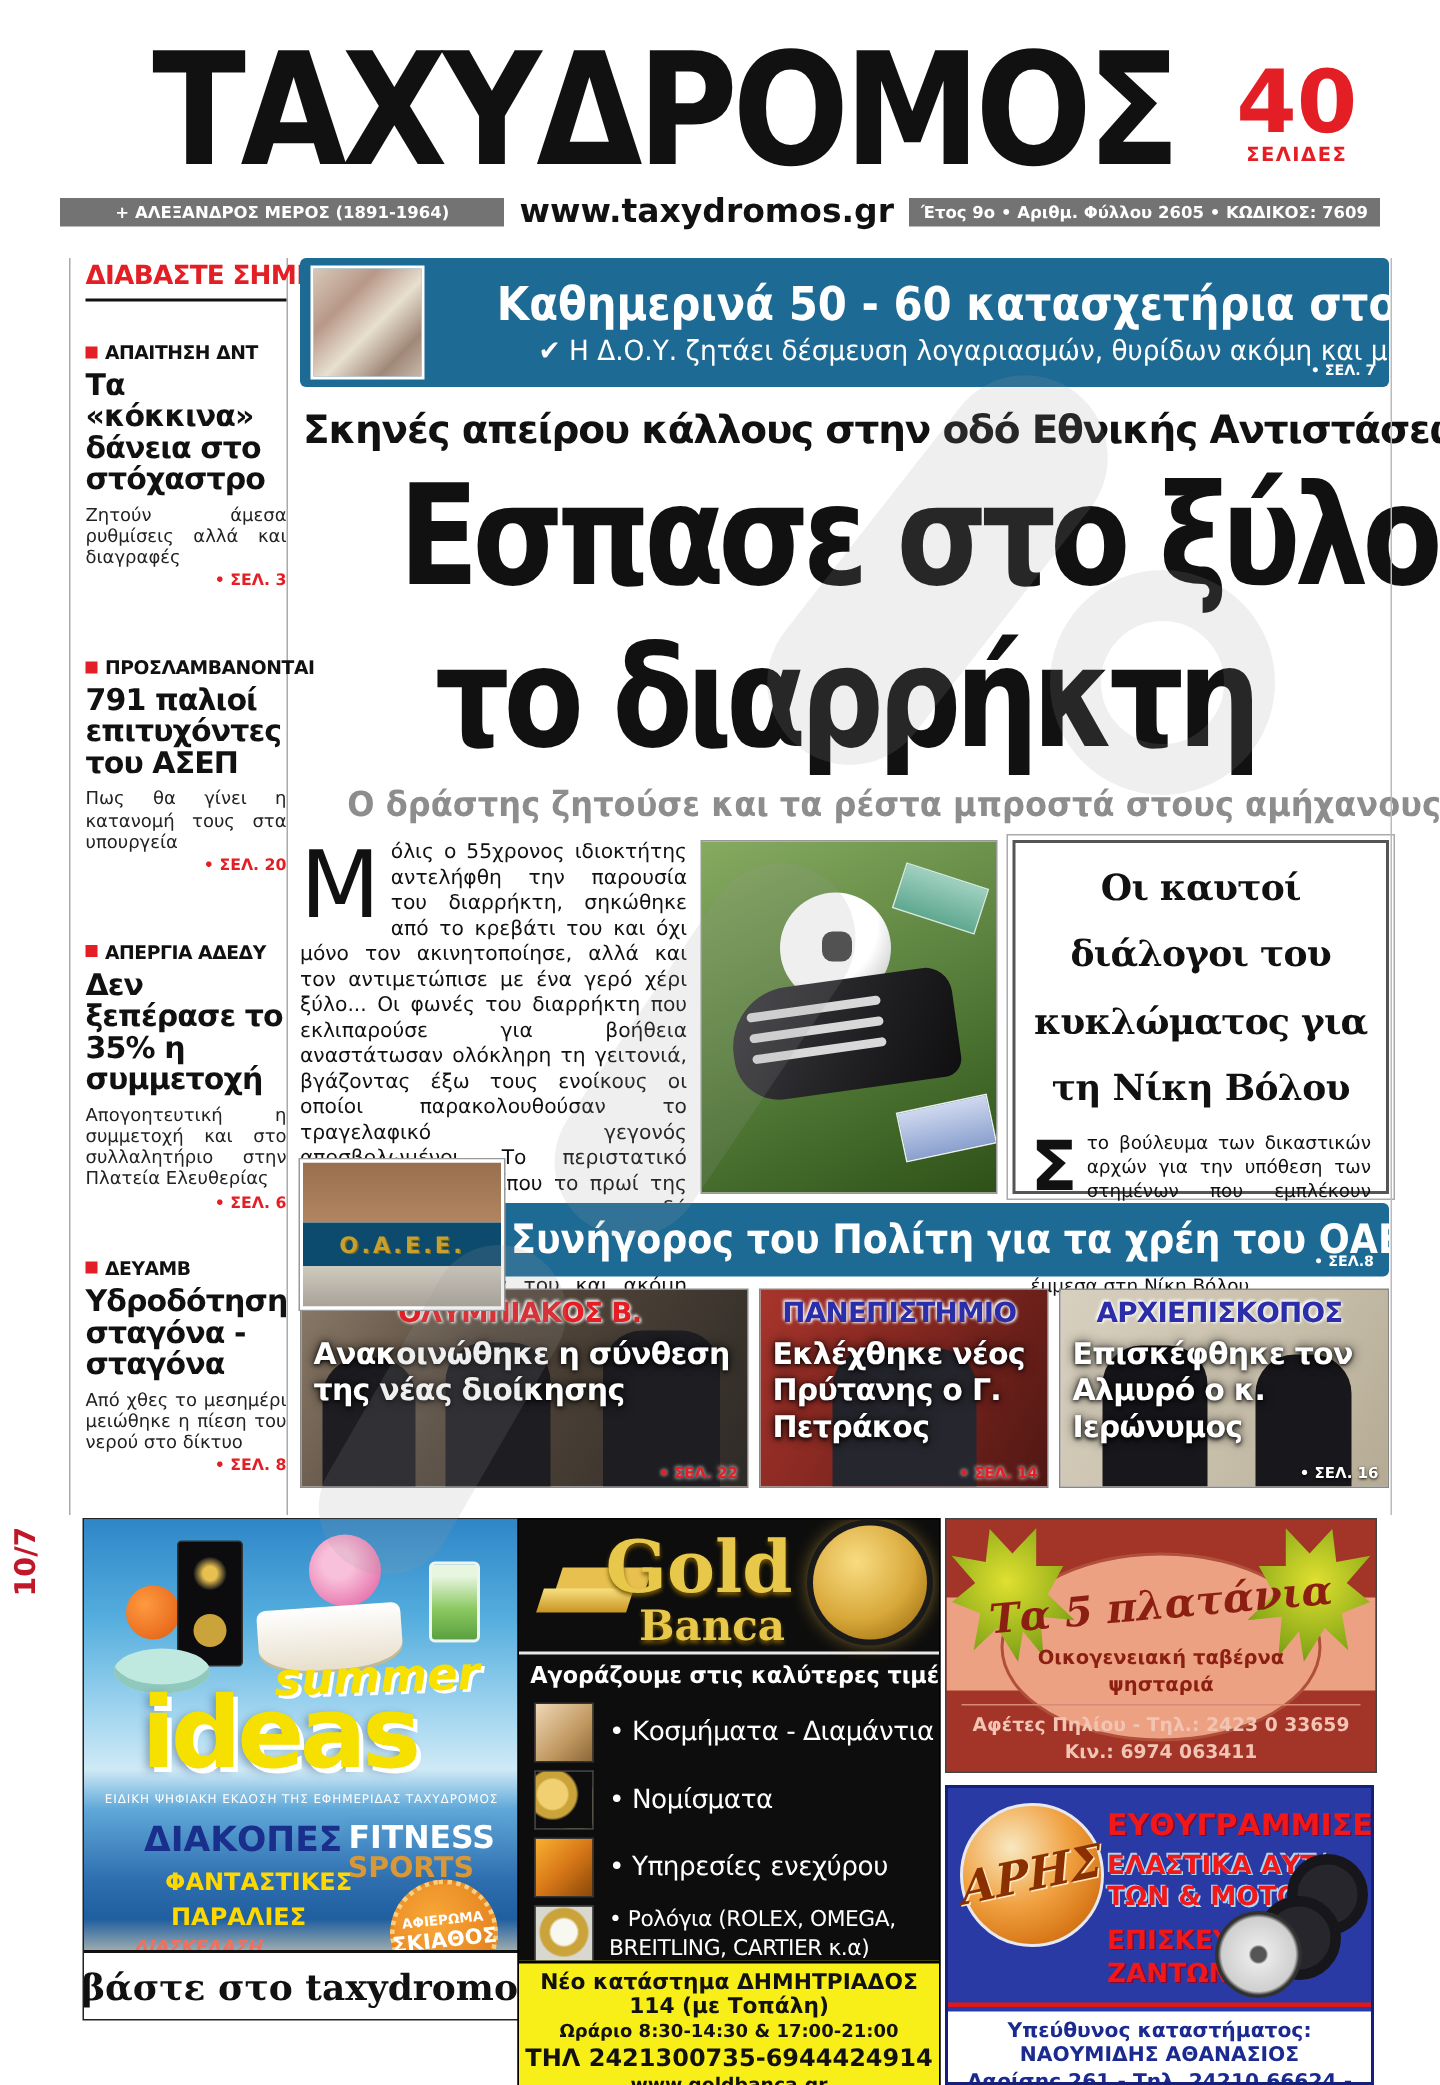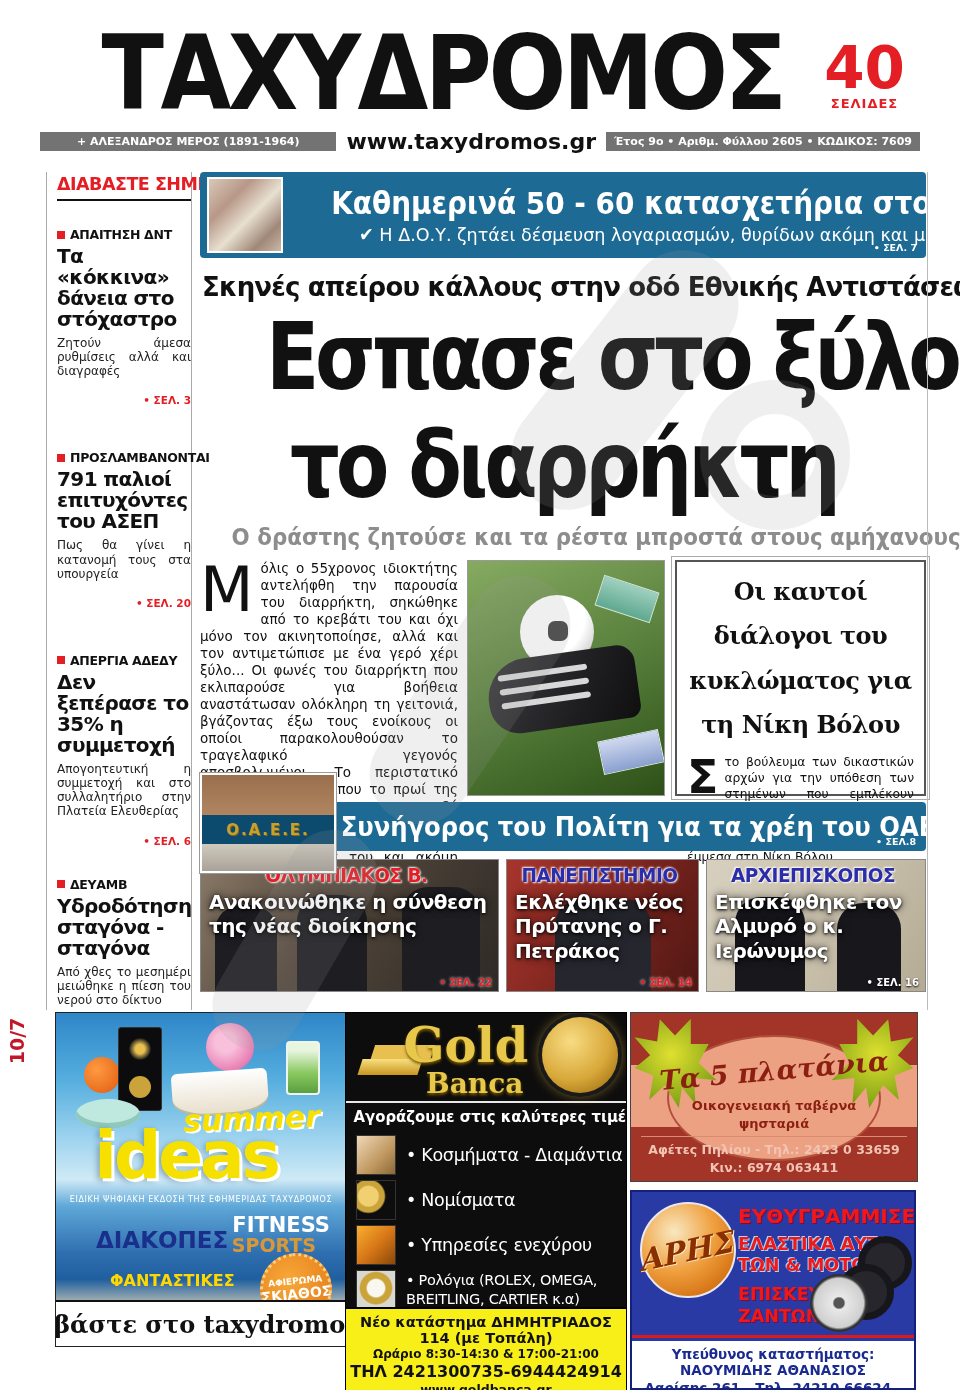--- a/index.html
+++ b/index.html
@@ -25,21 +25,21 @@
            border-left:1px solid #aaa;border-right:1px solid #aaa;padding:2px 0 0 10px;box-sizing:border-box;}
   .sb-head{color:#e31e24;font-size:17.5px;font-weight:900;border-bottom:2px solid #111;
            padding-bottom:5px;letter-spacing:-0.5px;white-space:nowrap;}
   .sb-item{margin-top:26px;}
   .sb-item.gap1{margin-top:30px;}
   .sb-item.gap2{margin-top:44px;}
   .sb-kicker{font-size:12.5px;font-weight:900;display:flex;align-items:center;gap:5px;letter-spacing:-0.3px;}
   .sq{width:8px;height:8px;background:#e31e24;flex:none;}
   .sb-title{font-size:20px;font-weight:900;line-height:1.05;margin:4px 0 0 0;letter-spacing:-0.6px;}
   .sb-sub{font-size:12px;line-height:1.18;color:#222;margin:6px 0 0 0;text-align:justify;}
-  .sb-page{color:#e31e24;font-size:10.5px;font-weight:900;text-align:right;margin-top:16px;}
+  .sb-page{color:#e31e24;font-size:10.5px;font-weight:900;text-align:right;margin-top:3px;}
   .edge-date{position:absolute;left:-6px;top:1030px;transform:rotate(-90deg);color:#c01828;
              font-weight:bold;font-size:19px;}
   
   .main{position:absolute;left:200px;top:172px;width:726px;}
   .banner1{height:86px;background:#1d6b95;border-radius:4px;display:flex;align-items:center;
            padding:5px 10px 5px 7px;box-sizing:border-box;position:relative;color:#fff;}
   .banner1-photo{width:72px;height:72px;border:2px solid #fff;flex:none;margin-right:10px;
       background:linear-gradient(135deg,#d8c8b8 0%,#b89888 30%,#e8e0d0 55%,#a08878 80%,#c8b8a8 100%);}
   .banner1-text{flex:1;text-align:center;}
   .b1-l1{font-size:31px;font-weight:900;transform:scaleX(.9);transform-origin:center;white-space:nowrap;}
@@ -121,21 +121,21 @@
       transform:rotate(-4deg);border-radius:6px 6px 40% 40%/6px 6px 16px 16px;box-shadow:0 2px 0 #c8b890;}
   .o-drink{left:230px;top:28px;width:30px;height:50px;border:2px solid #eef4f0;border-radius:4px;
       background:linear-gradient(#e8f6e0 15%,#8ac860 60%,#5aa040 100%);}
   .sum-summer{position:absolute;right:26px;top:88px;font-style:italic;font-weight:bold;font-size:30px;
       color:#f8e000;text-shadow:2px 2px 0 #fff;transform:rotate(-2deg);}
   .sum-ideas{position:absolute;left:0;right:30px;top:104px;text-align:center;font-weight:900;font-size:66px;
       color:#f5e000;letter-spacing:-3px;text-shadow:3px 3px 0 #fff,-2px 2px 6px rgba(0,30,80,.35);}
   .sum-caption{position:absolute;left:0;right:0;top:182px;text-align:center;font-size:8px;color:#fff;
       letter-spacing:.6px;}
   .sum-words{position:absolute;left:40px;top:196px;font-weight:900;line-height:1.08;}
-  .sum-words div{margin-top:19px;white-space:nowrap;}
+  .sum-words div{margin-top:6px;white-space:nowrap;}
   .w-diakopes{font-size:23px;color:#1a2f8c;}
   .w-fantastikes{font-size:16px;color:#ffd800;margin-left:14px;}
   .w-paralies{font-size:16px;color:#ffd800;margin-left:18px;}
   .w-diaskedasi{font-size:12px;color:#f07060;margin-left:-6px;font-style:italic;}
   .w-summer{font-size:17px;color:#2a2f8c;margin-left:10px;}
   .w-decoration{font-size:17px;color:#4a4ab0;margin-left:10px;}
   .w-exodos{font-size:17px;color:#f0a828;margin-left:12px;text-shadow:1px 1px 0 #2a2f8c;}
   .w-fitness{position:absolute;right:16px;top:200px;font-size:21px;font-weight:900;color:#fff;
       text-shadow:0 0 6px #4a90c8;}
   .w-sports{position:absolute;right:30px;top:221px;font-size:19px;font-weight:900;color:#d89838;}

